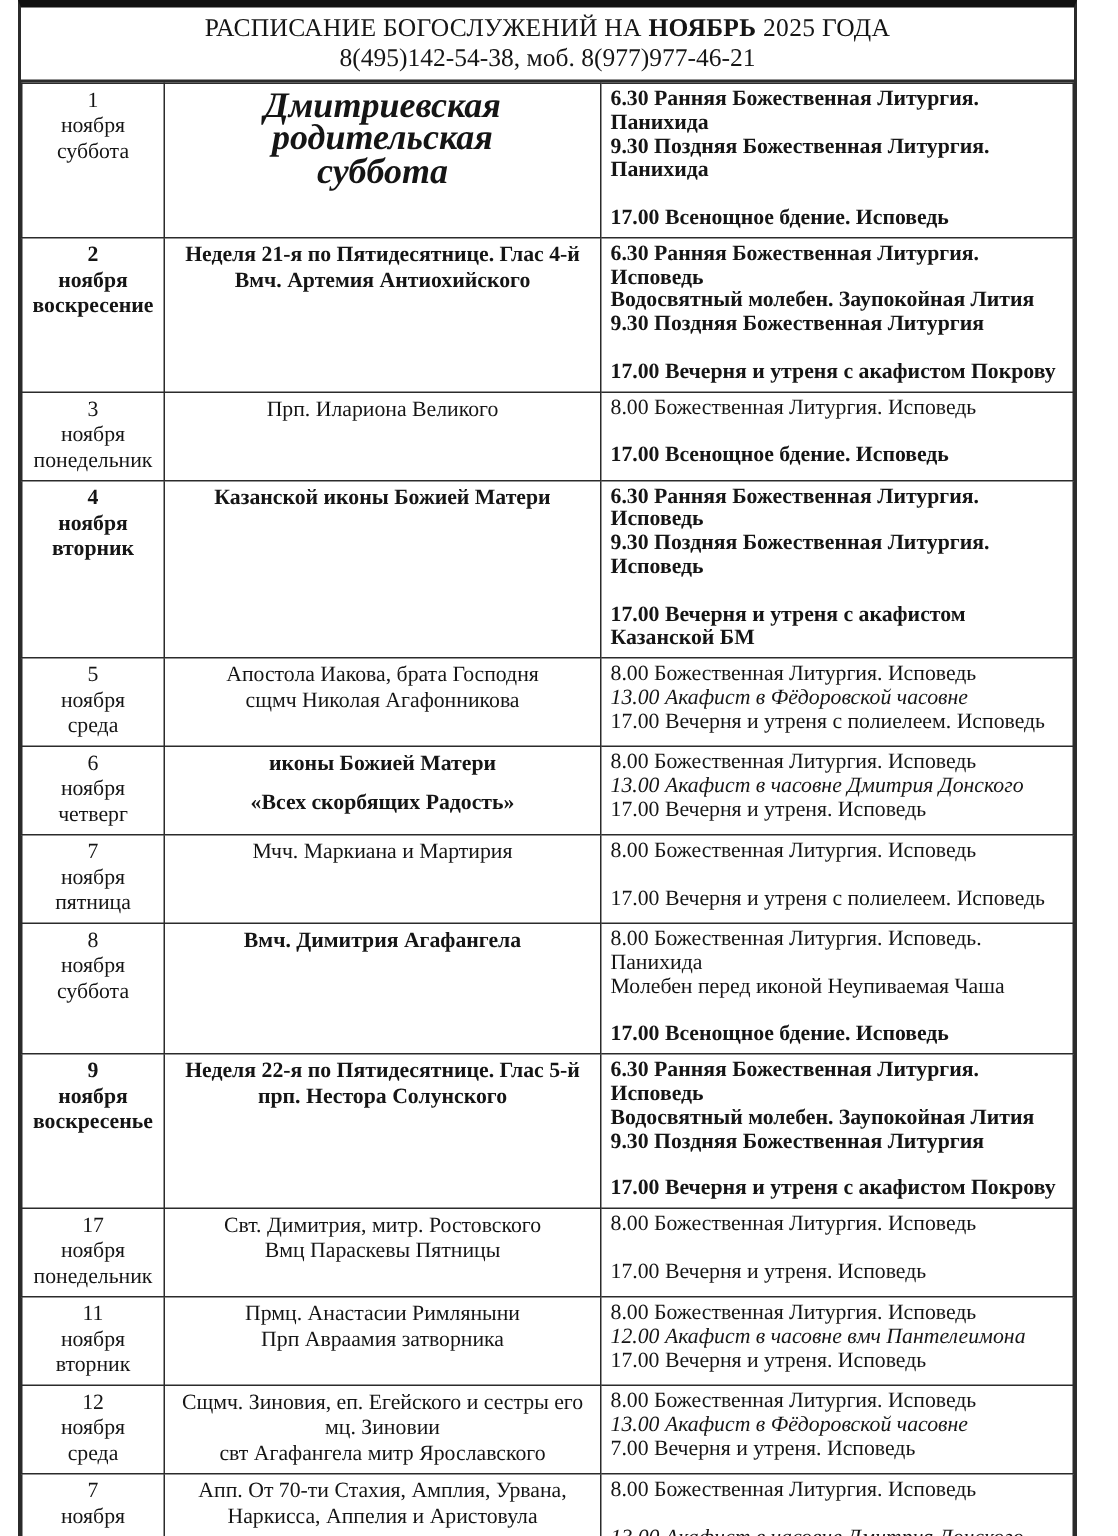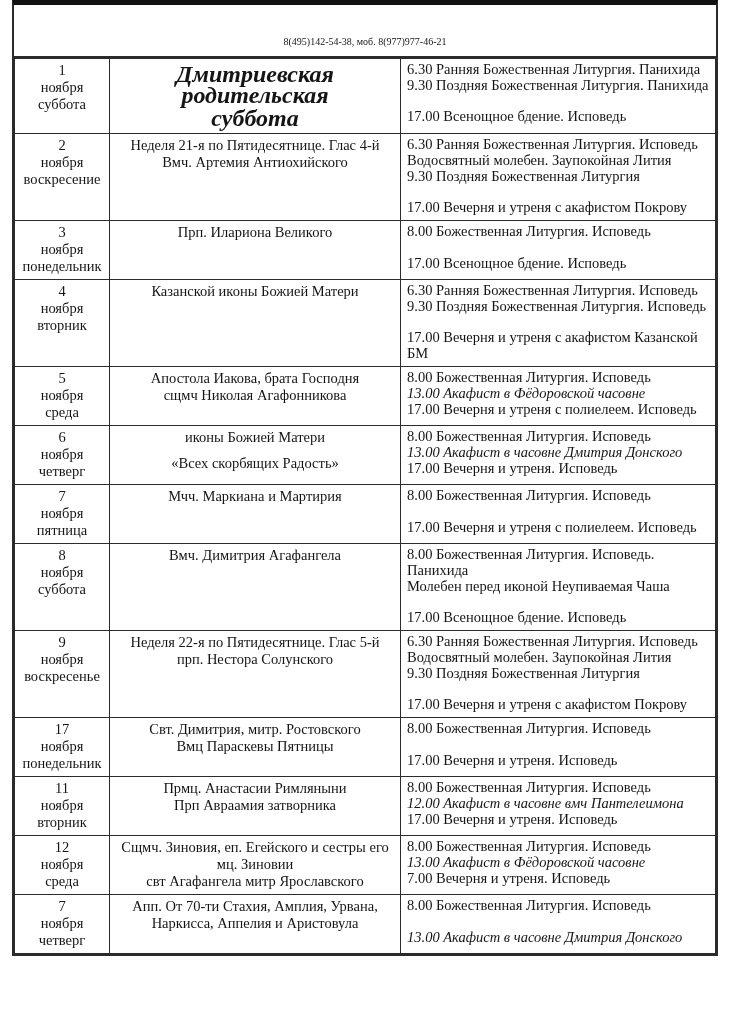--- a/index.html
+++ b/index.html
@@ -12,47 +12,48 @@
     border-left:2px solid #2b2b2b;border-right:2px solid #2b2b2b;
     border-top:5px solid #111;border-bottom:2px solid #2b2b2b;
     background:#fff;
   }
   .doc-header{
     text-align:center;border-bottom:2px solid #2b2b2b;
     padding:3px 4px 5px 4px;
   }
   .doc-title{font-size:17px;line-height:21px;letter-spacing:.2px;}
   .doc-title b{font-weight:bold;}
-  .doc-phones{font-size:10px;line-height:19px;margin-top:24px;}
+  .doc-phones{font-size:17px;line-height:19px;}
   table.schedule{
     width:100%;border-collapse:collapse;table-layout:fixed;
   }
   td.cell{
     border:1.5px solid #2b2b2b;vertical-align:top;
     padding:3px 3px 4px 3px;font-size:14.5px;
   }
   td.date-cell{width:88px;text-align:center;}
   td.feast-cell{width:284px;text-align:center;}
   td.services-cell{text-align:left;padding-left:6px;padding-right:4px;}
   .date-line{line-height:17px;}
   .feast-line{line-height:17px;}
   .feast-line:empty{height:9px;}
   .svc-line{line-height:15.8px;min-height:15.8px;white-space:normal;}
   .svc-line:empty{height:15.8px;}
-  .bold{font-weight:normal;}
+  .bold{font-weight:bold;}
   .italic{font-style:italic;}
   .feast-big .feast-line{
     font-weight:bold;font-style:italic;font-size:24px;line-height:21px;padding-top:2px;
   }
 </style>
 </head>
 <body>
 
 <div class="doc">
   <div class="doc-header">
+    <div class="doc-title"><span>РАСПИСАНИЕ БОГОСЛУЖЕНИЙ НА </span><b>НОЯБРЬ</b><span> 2025 ГОДА</span></div>
     <div class="doc-phones">8(495)142-54-38, моб. 8(977)977-46-21</div>
   </div>
   <table class="schedule">
     <tbody>
         <tr class="schedule-row">
           <td class="cell date-cell">
             <div class="date-line">1</div>
             <div class="date-line">ноября</div>
             <div class="date-line">суббота</div>
           </td>

